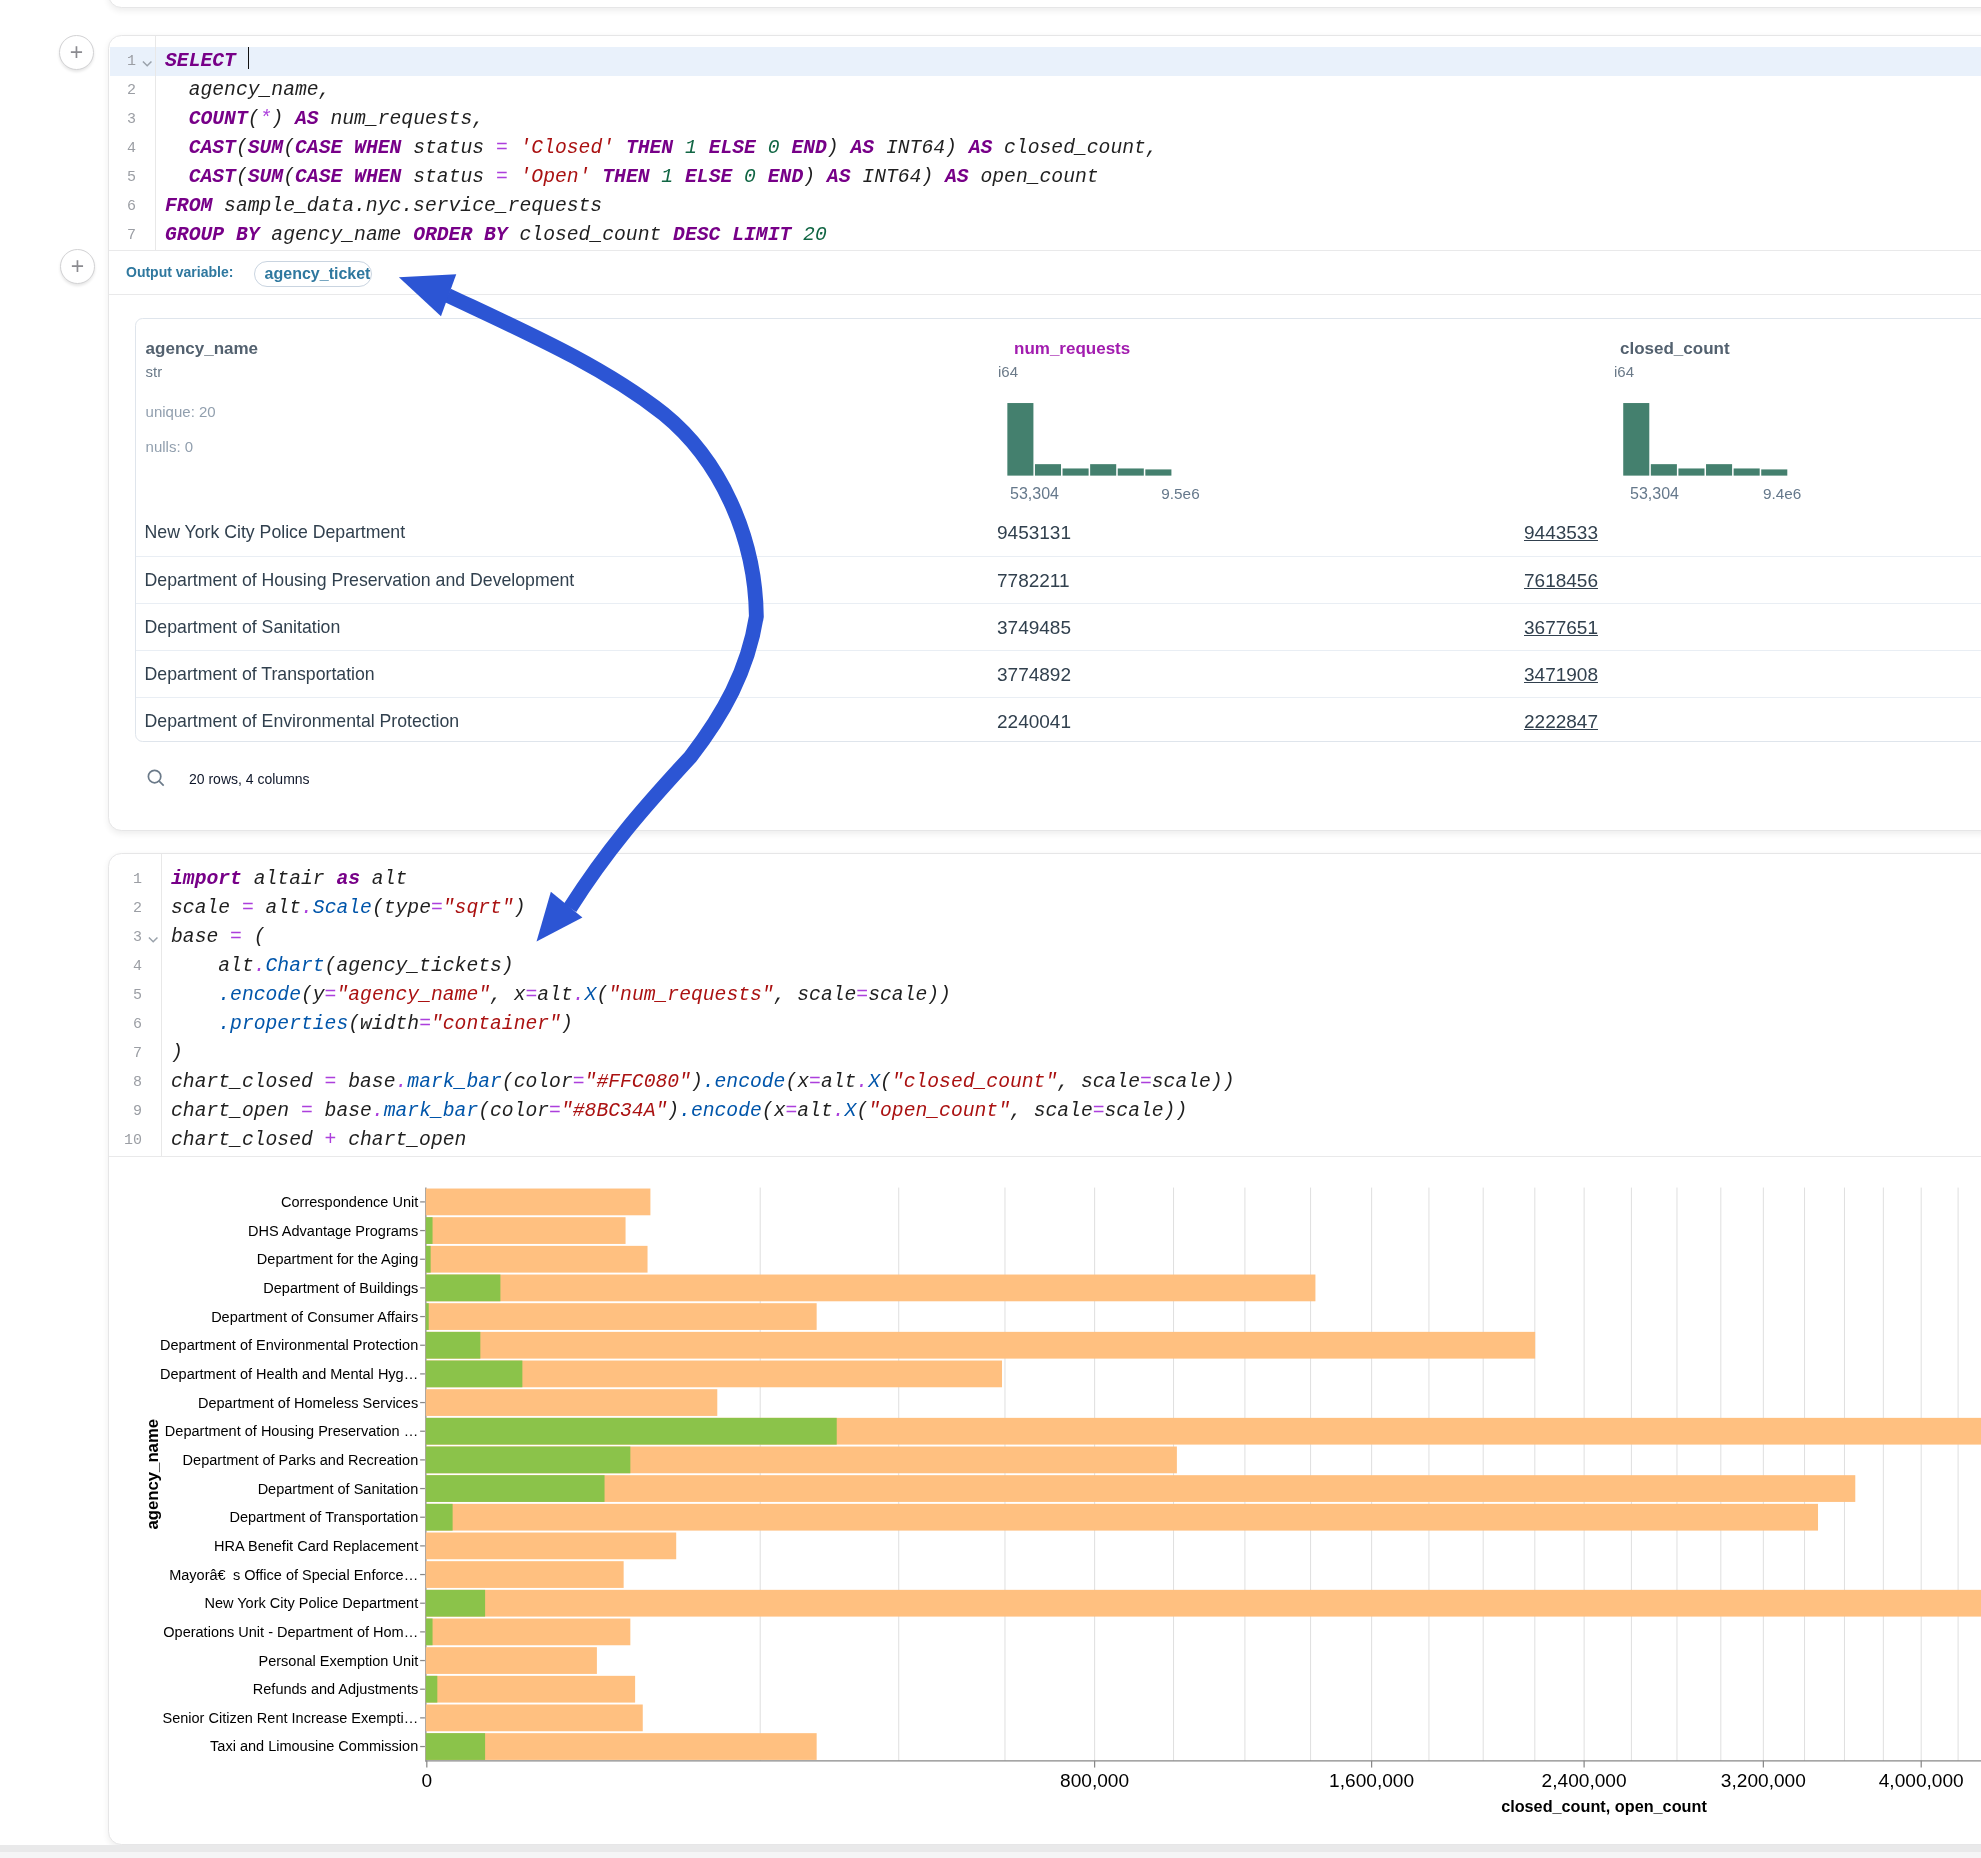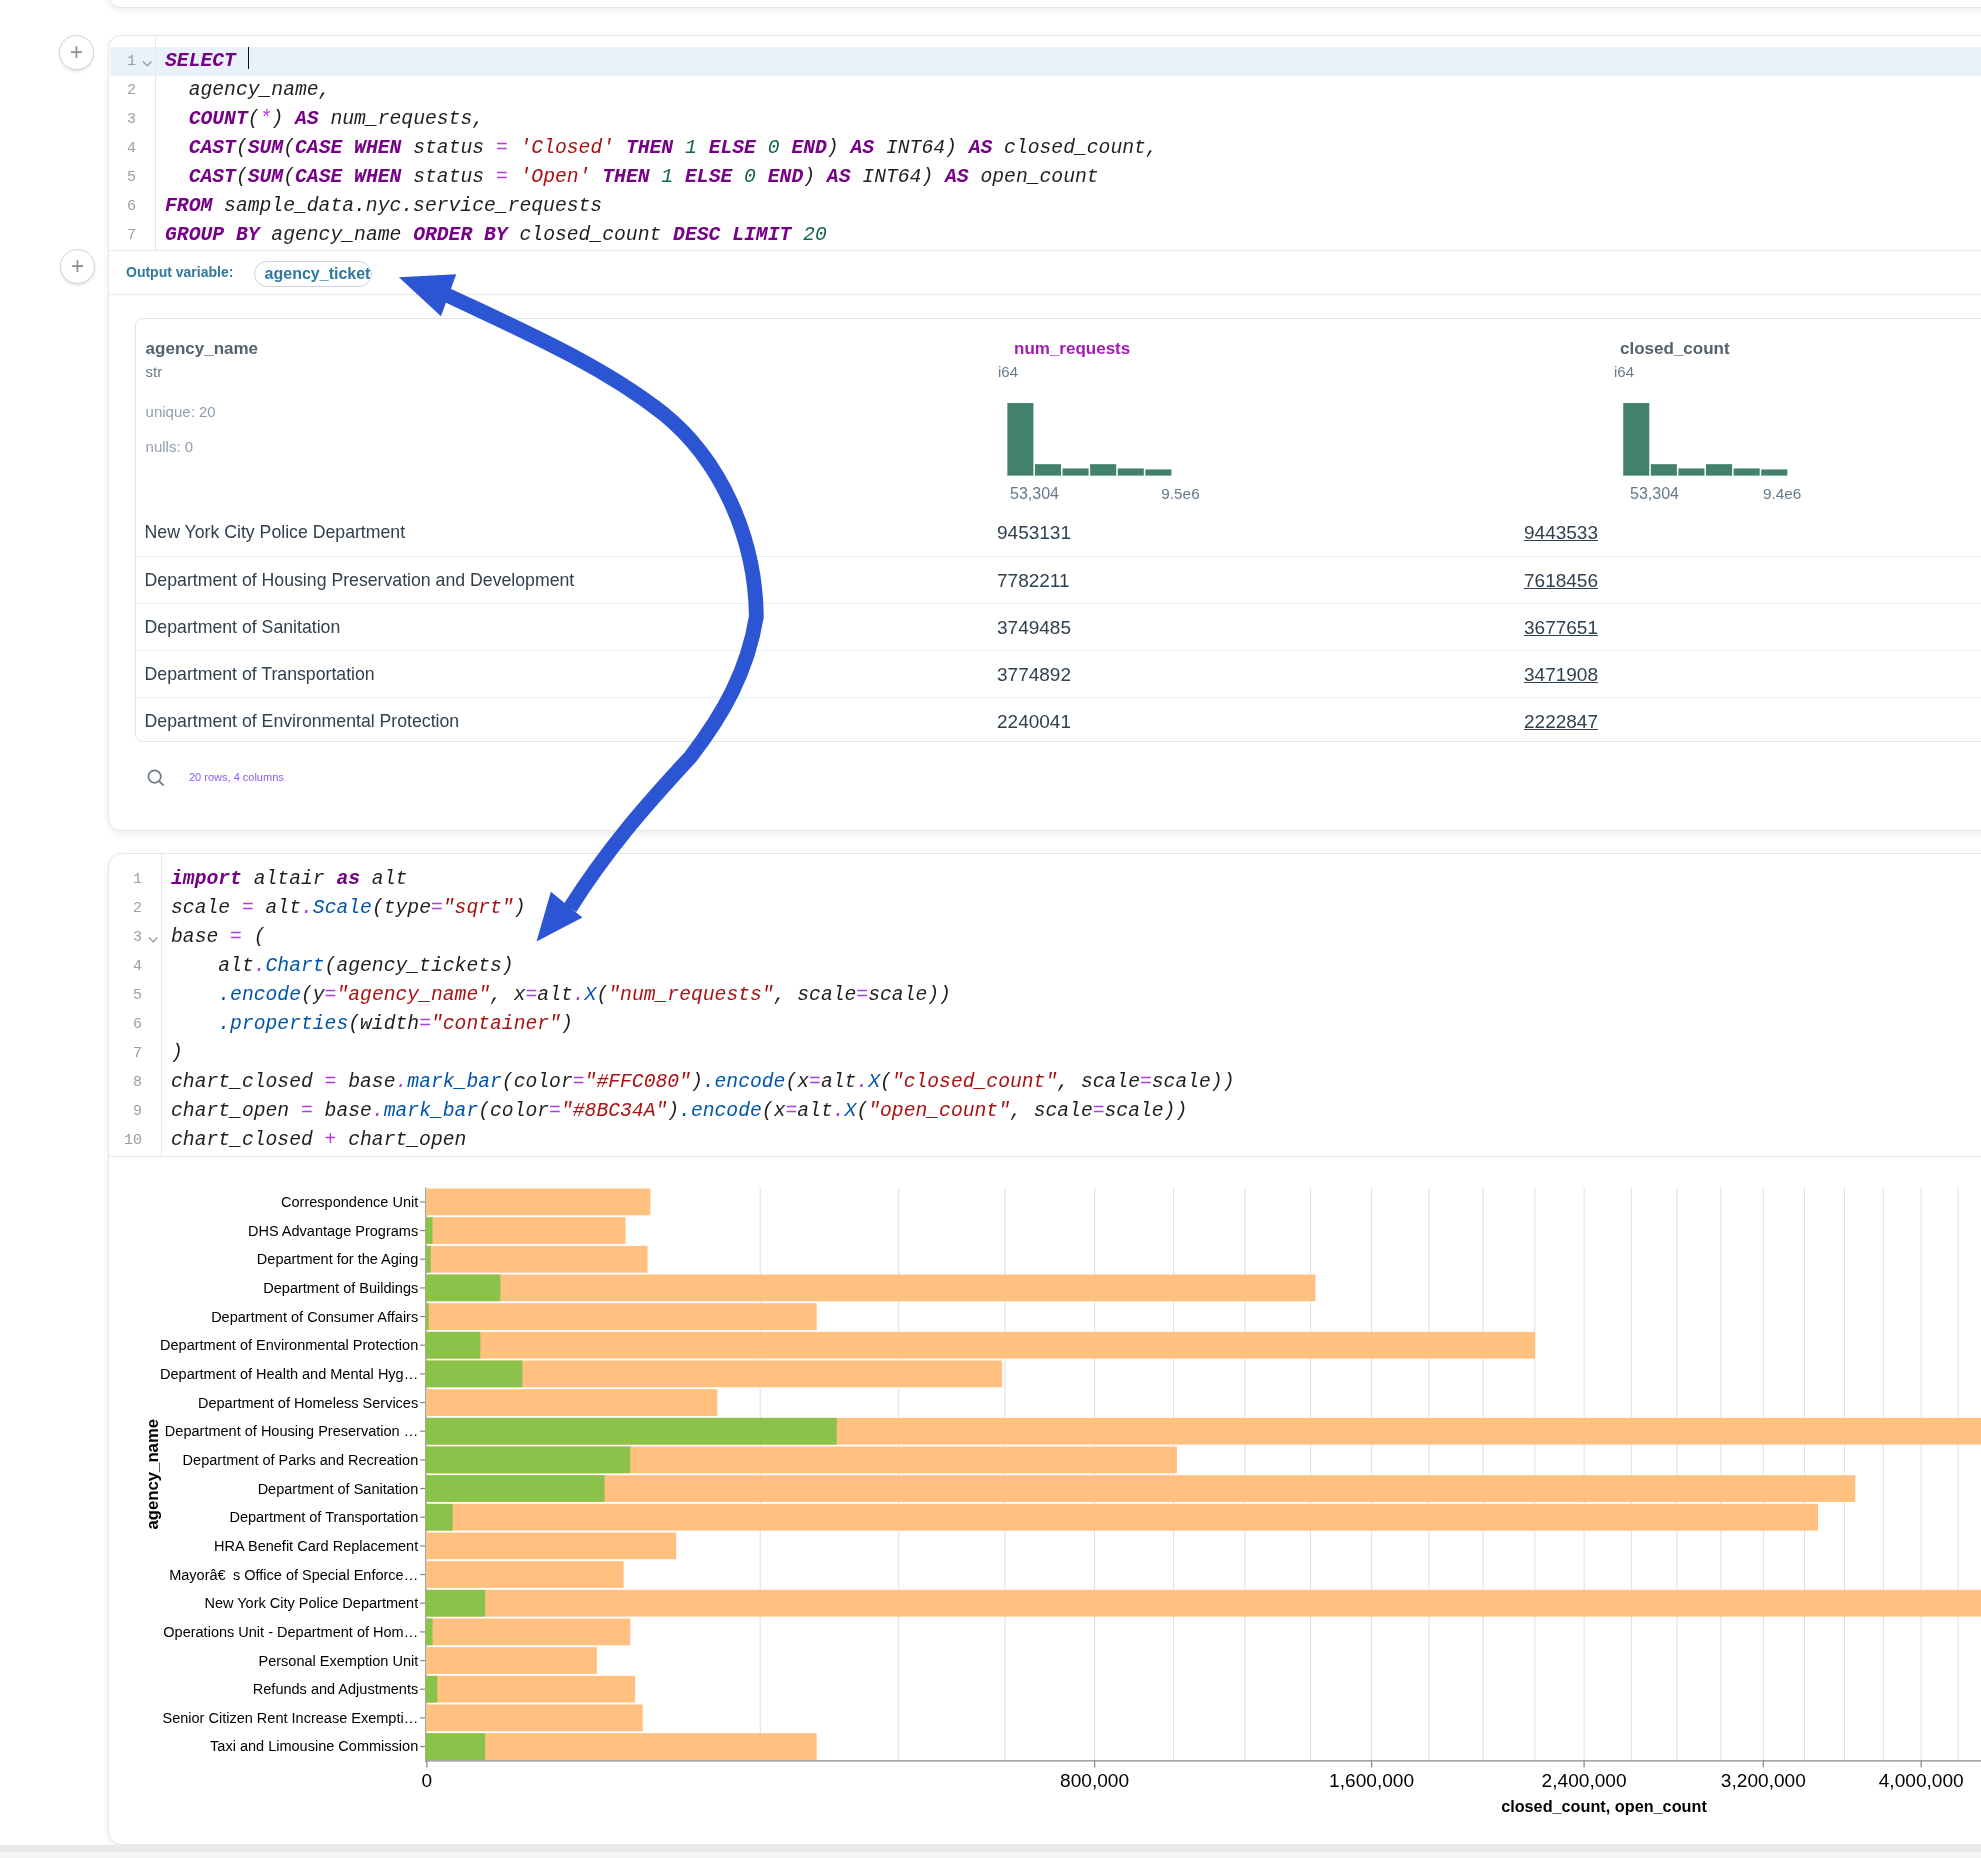--- a/index.html
+++ b/index.html
@@ -113,21 +113,21 @@
         <span class="ca">Department of Environmental Protection</span>
         <span class="cb">2240041</span>
         <span class="cc">2222847</span>
       </div>
   </div>
 
   <svg style="position:absolute; left:37px; top:732px;" width="21" height="21" viewBox="0 0 22 22">
     <circle cx="9" cy="9" r="6.5" fill="none" stroke="#6b7a89" stroke-width="1.8"></circle>
     <line x1="13.8" y1="13.8" x2="18.5" y2="18.5" stroke="#6b7a89" stroke-width="1.8"></line>
   </svg>
-  <div style="position:absolute; left:80px; top:735px; font-size:11px; color:#8b5cf6;">20 rows, 4 columns</div>
+  <div style="position:absolute; left:80px; top:735px; font-size:14px; color:#0f172a;">20 rows, 4 columns</div>
 </div>
 
 <div class="card" style="top:853px; height:992px; overflow:hidden;">
   <div class="gutsep" style="left:52px; height:302px;"></div>
   <div class="codearea">
 <div class="cl"><span class="gut" style="width:33px">1</span><span class="ct" style="left:62px"><span class="k">import</span> altair <span class="k">as</span> alt</span></div>
 <div class="cl"><span class="gut" style="width:33px">2</span><span class="ct" style="left:62px">scale <span class="o">=</span> alt<span class="o">.</span><span class="m">Scale</span>(type<span class="o">=</span><span class="s">"sqrt"</span>)</span></div>
 <div class="cl"><span class="gut" style="width:33px">3</span><span class="chev" style="left:38px"><svg width="12.4" height="7.6" viewBox="0 0 13 8">
             <path d="M2 1.5 L6.5 6 L11 1.5" fill="none" stroke="#9aa2ab" stroke-width="1.6"></path>
           </svg></span><span class="ct" style="left:62px">base <span class="o">=</span> (</span></div>

